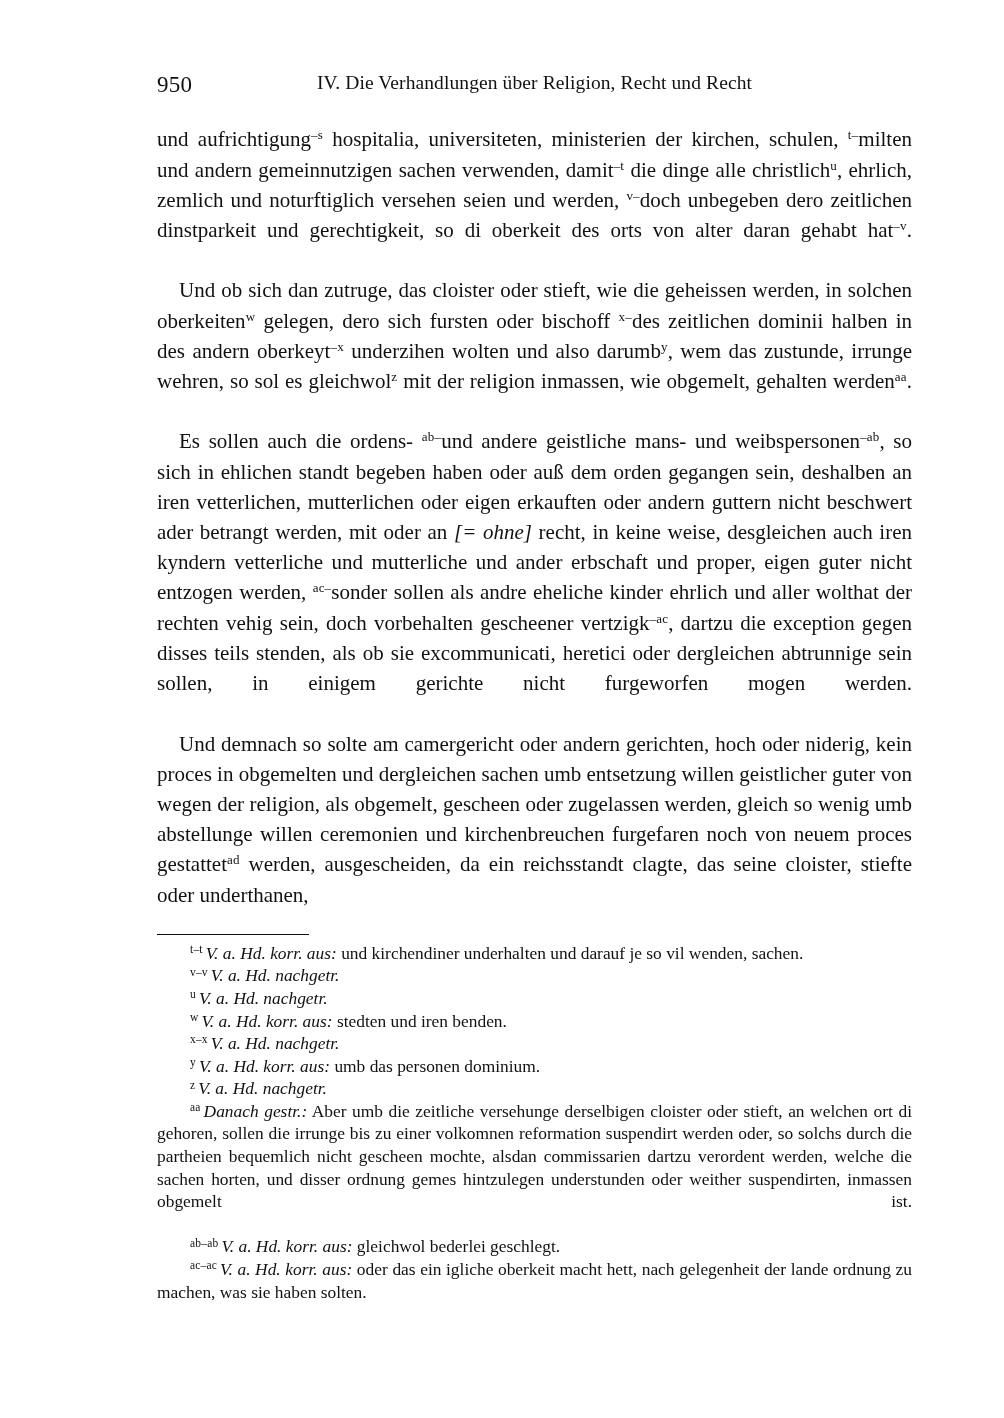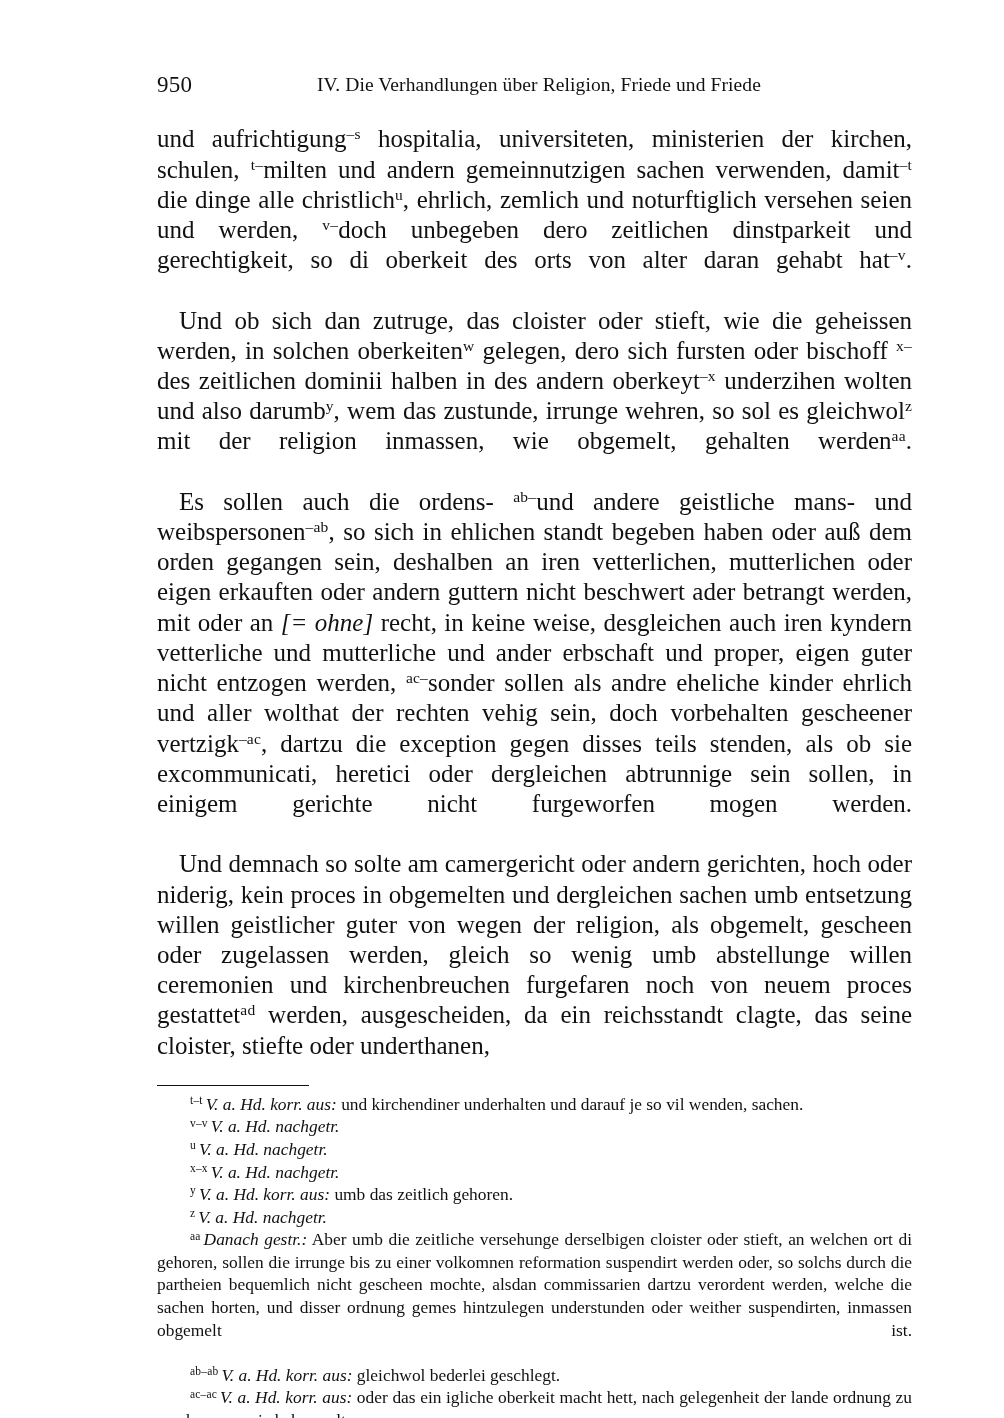--- a/index.html
+++ b/index.html
@@ -25,39 +25,39 @@
   .content {
     position: absolute;
     left: 157px;
     top: 72px;
     width: 755px;
   }
 
   
   .runhead {
     display: flex;
-    align-items: center;
+    align-items: flex-start;
     font-size: 21px;
     line-height: 1.15;
     margin: 0 0 26px 0;
   }
   .runhead .folio {
     width: 160px;
     flex: 0 0 160px;
     font-size: 23px;
     letter-spacing: 0.3px;
   }
   .runhead .title {
     font-size: 19.5px;
     letter-spacing: 0.1px;
   }
 
   
   .body-block {
-    font-size: 25px;
+    font-size: 21px;
     line-height: 30.2px;
     text-align: justify;
     text-justify: inter-word;
     hyphens: manual;
   }
   .body-block p {
     margin: 0;
     text-indent: 0;
   }
   .body-block p.indent {
@@ -111,38 +111,39 @@
   .notes .marker { margin-right: 3px; }
 </style>
 </head>
 <body>
 
 <div class="page">
   <div class="content">
 
     <div class="runhead">
       <span class="folio">950</span>
-      <span class="title">IV. Die Verhandlungen über Religion, Friede und Friede</span>
+      <span class="title">IV. Die Verhandlungen über Religion, Recht und Recht</span>
     </div>
 
     <div class="body-block">
         <p><span>und aufrichtigung</span><sup>–s</sup><span> hospitalia, universiteten, ministerien der kirchen, schulen, </span><sup>t–</sup><span>milten und andern gemeinnutzigen sachen verwenden, damit</span><sup>–t</sup><span> die dinge alle christlich</span><sup>u</sup><span>, ehrlich, zemlich und noturftiglich versehen seien und werden, </span><sup>v–</sup><span>doch unbegeben dero zeitlichen dinstparkeit und gerechtigkeit, so di oberkeit des orts von alter daran gehabt hat</span><sup>–v</sup><span>.</span></p>
         <p class="indent"><span>Und ob sich dan zutruge, das cloister oder stieft, wie die geheissen werden, in solchen oberkeiten</span><sup>w</sup><span> gelegen, dero sich fursten oder bischoff </span><sup>x–</sup><span>des zeitlichen dominii halben in des andern oberkeyt</span><sup>–x</sup><span> underzihen wolten und also darumb</span><sup>y</sup><span>, wem das zustunde, irrunge wehren, so sol es gleichwol</span><sup>z</sup><span> mit der religion inmassen, wie obgemelt, gehalten werden</span><sup>aa</sup><span>.</span></p>
         <p class="indent"><span>Es sollen auch die ordens- </span><sup>ab–</sup><span>und andere geistliche mans- und weibspersonen</span><sup>–ab</sup><span>, so sich in ehlichen standt begeben haben oder auß dem orden gegangen sein, deshalben an iren vetterlichen, mutterlichen oder eigen erkauften oder andern guttern nicht beschwert ader betrangt werden, mit oder an </span><em class="ital">[= ohne]</em><span> recht, in keine weise, desgleichen auch iren kyndern vetterliche und mutterliche und ander erbschaft und proper, eigen guter nicht entzogen werden, </span><sup>ac–</sup><span>sonder sollen als andre eheliche kinder ehrlich und aller wolthat der rechten vehig sein, doch vorbehalten gescheener vertzigk</span><sup>–ac</sup><span>, dartzu die exception gegen disses teils stenden, als ob sie excommunicati, heretici oder dergleichen abtrunnige sein sollen, in einigem gerichte nicht furgeworfen mogen werden.</span></p>
         <p class="indent nojust"><span>Und demnach so solte am camergericht oder andern gerichten, hoch oder niderig, kein proces in obgemelten und dergleichen sachen umb entsetzung willen geistlicher guter von wegen der religion, als obgemelt, gescheen oder zugelassen werden, gleich so wenig umb abstellunge willen ceremonien und kirchenbreuchen furgefaren noch von neuem proces gestattet</span><sup>ad</sup><span> werden, ausgescheiden, da ein reichsstandt clagte, das seine cloister, stiefte oder underthanen,</span></p>
       </div>
 
     <div class="fn-rule"></div>
 
     <div class="notes">
         <p class="note nojust"><sup class="marker">t–t</sup><em class="ital">V. a. Hd. korr. aus:</em><span> und kirchendiner underhalten und darauf je so vil wenden, sachen.</span></p>
         <p class="note nojust"><sup class="marker">v–v</sup><em class="ital">V. a. Hd. nachgetr.</em></p>
         <p class="note nojust"><sup class="marker">u</sup><em class="ital">V. a. Hd. nachgetr.</em></p>
+        <p class="note nojust"><sup class="marker">w</sup><em class="ital">V. a. Hd. korr. aus:</em><span> stedten und iren benden.</span></p>
         <p class="note nojust"><sup class="marker">x–x</sup><em class="ital">V. a. Hd. nachgetr.</em></p>
-        <p class="note nojust"><sup class="marker">y</sup><em class="ital">V. a. Hd. korr. aus:</em><span> umb das zeitlich gehoren.</span></p>
+        <p class="note nojust"><sup class="marker">y</sup><em class="ital">V. a. Hd. korr. aus:</em><span> umb das personen dominium.</span></p>
         <p class="note nojust"><sup class="marker">z</sup><em class="ital">V. a. Hd. nachgetr.</em></p>
         <p class="note"><sup class="marker">aa</sup><em class="ital">Danach gestr.:</em><span> Aber umb die zeitliche versehunge derselbigen cloister oder stieft, an welchen ort di gehoren, sollen die irrunge bis zu einer volkomnen reformation suspendirt werden oder, so solchs durch die partheien bequemlich nicht gescheen mochte, alsdan commissarien dartzu verordent werden, welche die sachen horten, und disser ordnung gemes hintzulegen understunden oder weither suspendirten, inmassen obgemelt ist.</span></p>
         <p class="note nojust"><sup class="marker">ab–ab</sup><em class="ital">V. a. Hd. korr. aus:</em><span> gleichwol bederlei geschlegt.</span></p>
         <p class="note nojust"><sup class="marker">ac–ac</sup><em class="ital">V. a. Hd. korr. aus:</em><span> oder das ein igliche oberkeit macht hett, nach gelegenheit der lande ordnung zu machen, was sie haben solten.</span></p>
       </div>
 
   </div>
 </div>
 
 </body></html>

